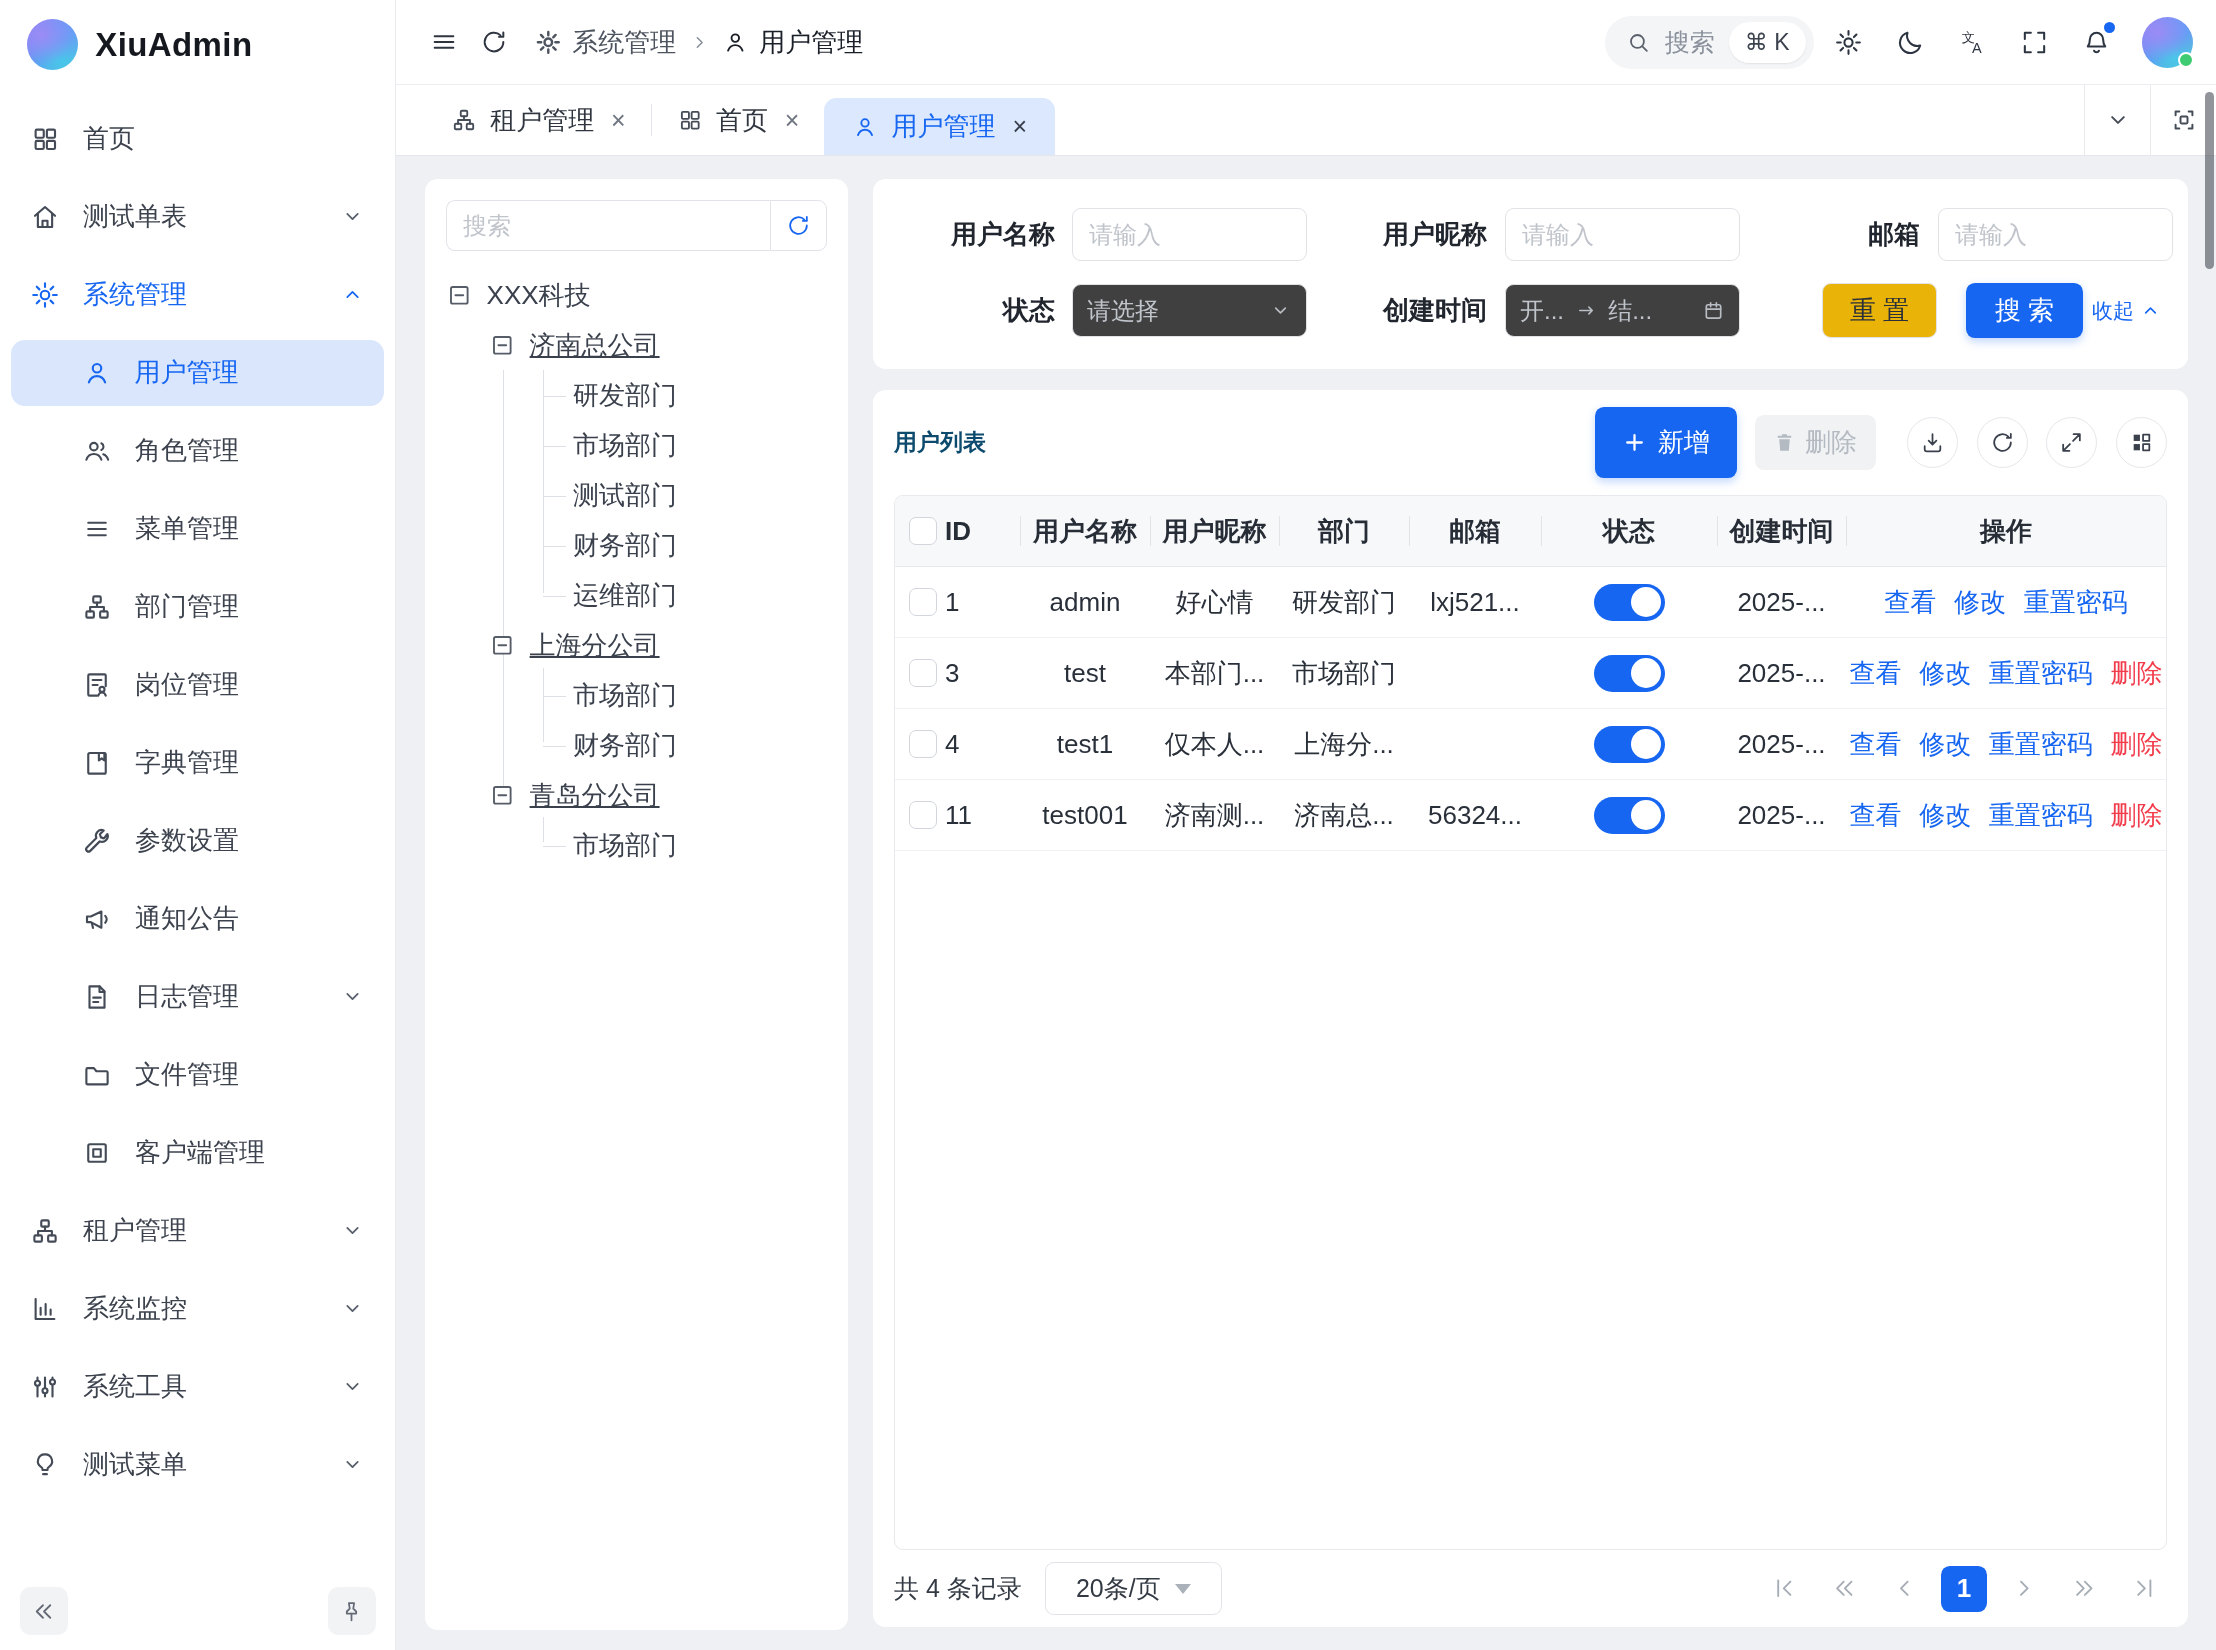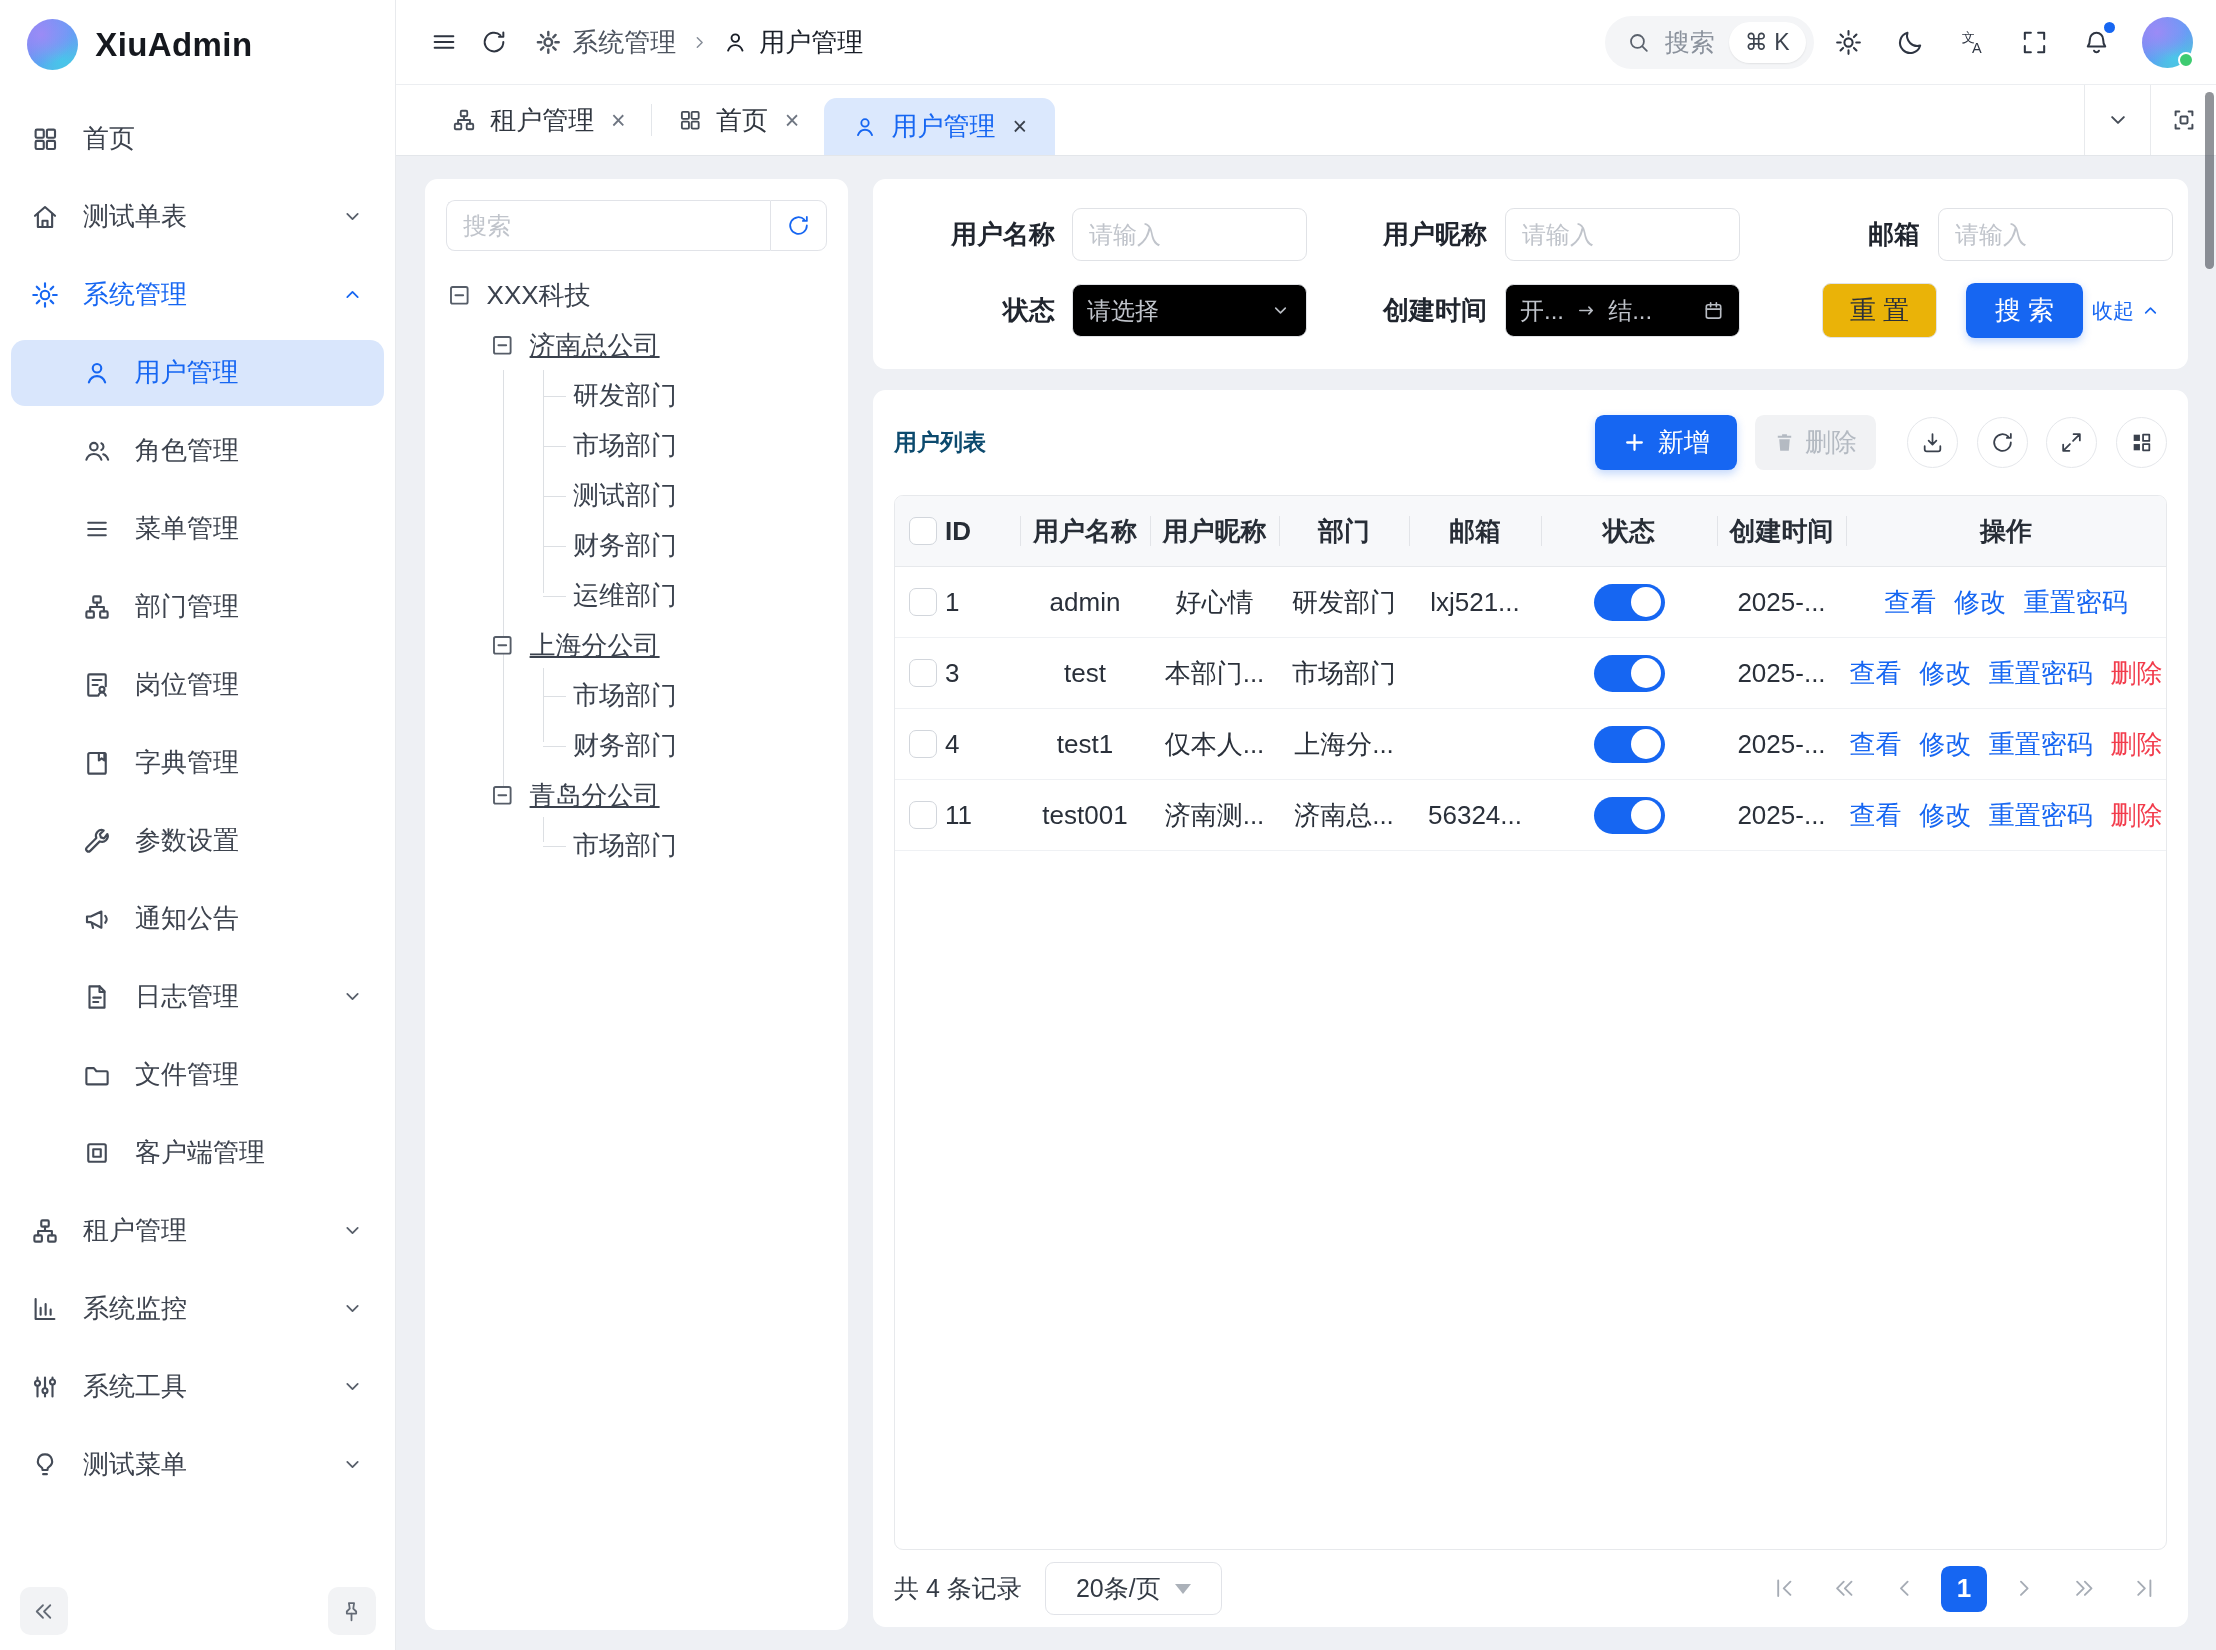--- a/index.html
+++ b/index.html
@@ -125,21 +125,21 @@
 
   
   .filter-card { left:477px; top:23px; width:1315px; height:190px; }
   .f-label { position:absolute; font-size:26px; font-weight:700; color:#20252E;
       line-height:53px; text-align:right; }
   .f-input, .f-select, .f-date { position:absolute; width:235px; height:53px;
       border:0.9px solid #E0E2E6; border-radius:8.9px; font-size:24px; }
   .f-input { padding:0 16px; color:#333; outline:none; }
   .f-input::placeholder { color:#C0C4CB; }
   .f-select, .f-date { display:flex; align-items:center; padding:0 14px;
-      color:#C0C4CB; cursor:pointer; background:#000000; }
+      color:#C0C4CB; cursor:pointer; background:#404040; }
   .f-select span { flex:1; }
   .f-select svg, .f-date svg { width:23px; height:23px; color:#B9BDC4; }
   .f-date { gap:10.6px; }
   .f-date .dph { color:#C0C4CB; }
   .row1 { top:29px; } .row2 { top:105px; }
   .btn { border:none; border-radius:8.9px; font-size:26px; cursor:pointer;
       display:inline-flex; align-items:center; justify-content:center; gap:10.6px; }
   .btn-outline { background:#eab308; border:0.9px solid #E1E3E8; color:#2A303A; }
   .btn-primary { background:#1666F2; color:#fff; box-shadow:0 3.5px 8.9px rgba(22,102,242,.25); }
   .f-reset { position:absolute; left:949px; top:104px; width:115px; height:55px; }
@@ -147,21 +147,21 @@
   .f-collapse { position:absolute; left:1219px; top:104px; height:55px;
       display:flex; align-items:center; gap:5.3px; color:#1666F2; font-size:21px;
       background:none; border:none; cursor:pointer; }
   .f-collapse svg { width:23px; height:23px; }
 
   
   .table-card { left:477px; top:234px; width:1315px; height:1237px; }
   .card-head { height:105px; display:flex; align-items:center; padding:0 21px; }
   .card-title { font-size:23px; font-weight:700; color:#0c4a6e; }
   .head-actions { margin-left:auto; display:flex; align-items:center; gap:17.7px; }
-  .btn-add { width:142px; height:55px; }
+  .btn-add { width:142px; height:71px; }
   .btn-add svg { width:25px; height:25px; }
   .btn-del { width:121px; height:55px; background:#F1F2F4; color:#B4BAC2;
       border-radius:8.9px; border:none; font-size:26px; display:inline-flex;
       align-items:center; justify-content:center; gap:8.9px; }
   .btn-del svg { width:23px; height:23px; }
   .circle-btn { width:51px; height:51px; border-radius:50%; border:0.9px solid #E5E7EB;
       background:#fff; display:grid; place-items:center; color:#3A414D; cursor:pointer; }
   .circle-btn svg { width:25px; height:25px; }
   .circle-group { display:flex; gap:18.6px; margin-left:14px; }
 

